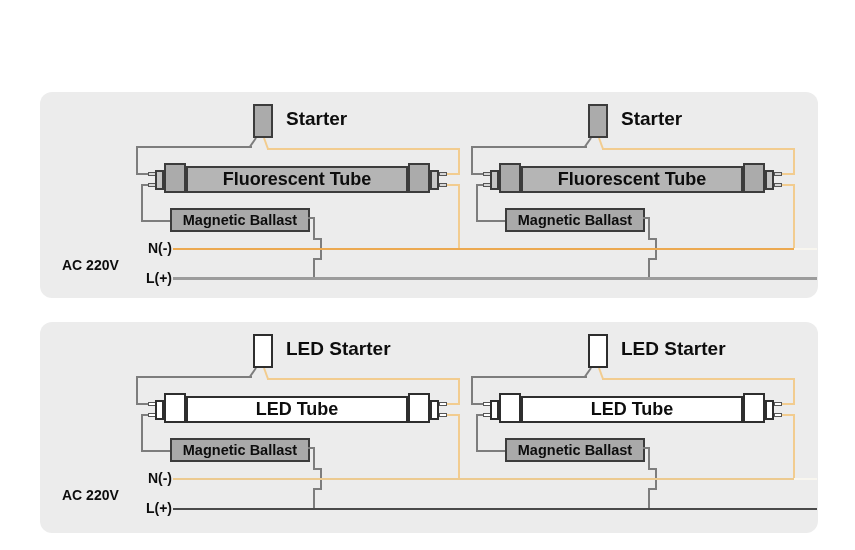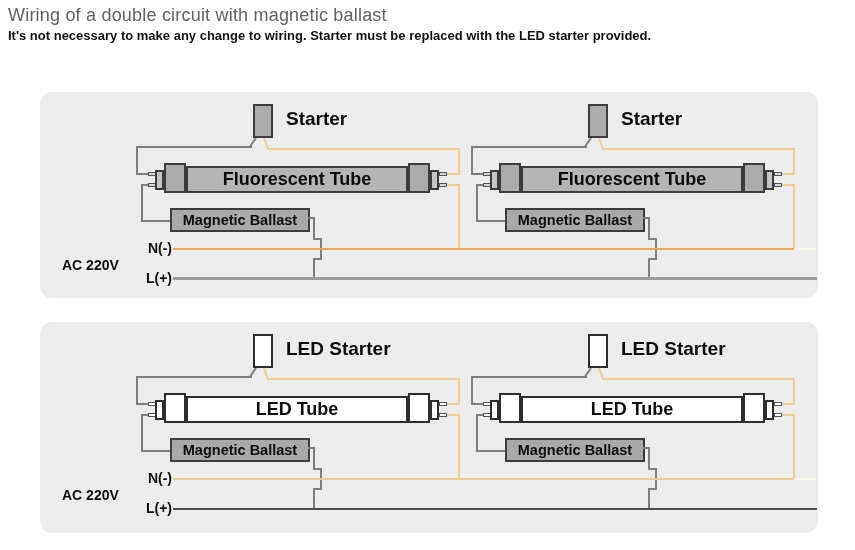--- a/index.html
+++ b/index.html
@@ -36,22 +36,20 @@
   .panel.mag .n-line{background:#eca950;}
   .panel.led .n-line{background:#ecca90;}
   .n-ext{position:absolute;left:754px;top:156px;width:23px;height:2px;background:#f8f6ef;}
   .panel.mag .l-line{position:absolute;left:133px;top:185px;width:644px;height:3px;background:#9c9c9c;}
   .panel.led .l-line{position:absolute;left:133px;top:186px;width:644px;height:2px;background:#4a4a4a;}
 </style>
 </head>
 <body>
 
 <div class="page">
-  <div class="title">Wiring of a double circuit with magnetic ballast</div>
-  <div class="subtitle">It's not necessary to make any change to wiring. Starter must be replaced with the LED starter provided.</div>
 
   <div class="panel mag">
 
     <div class="circuit" style="left:0px">
       <div class="sdiag g" style="left:216px;top:45px;width:11px;transform:rotate(125deg)"></div>
       <div class="sdiag o" style="left:224px;top:45px;width:12px;transform:rotate(70deg)"></div>
       <div class="comp starter-box" style="left:213px;top:12px;width:20px;height:34px"></div>
       <div class="lbl big" style="left:246px;top:16px">Starter</div>
       <div class="w g" style="left:96px;top:54px;width:116px;height:2px"></div>
       <div class="w g" style="left:96px;top:54px;width:2px;height:29px"></div>

